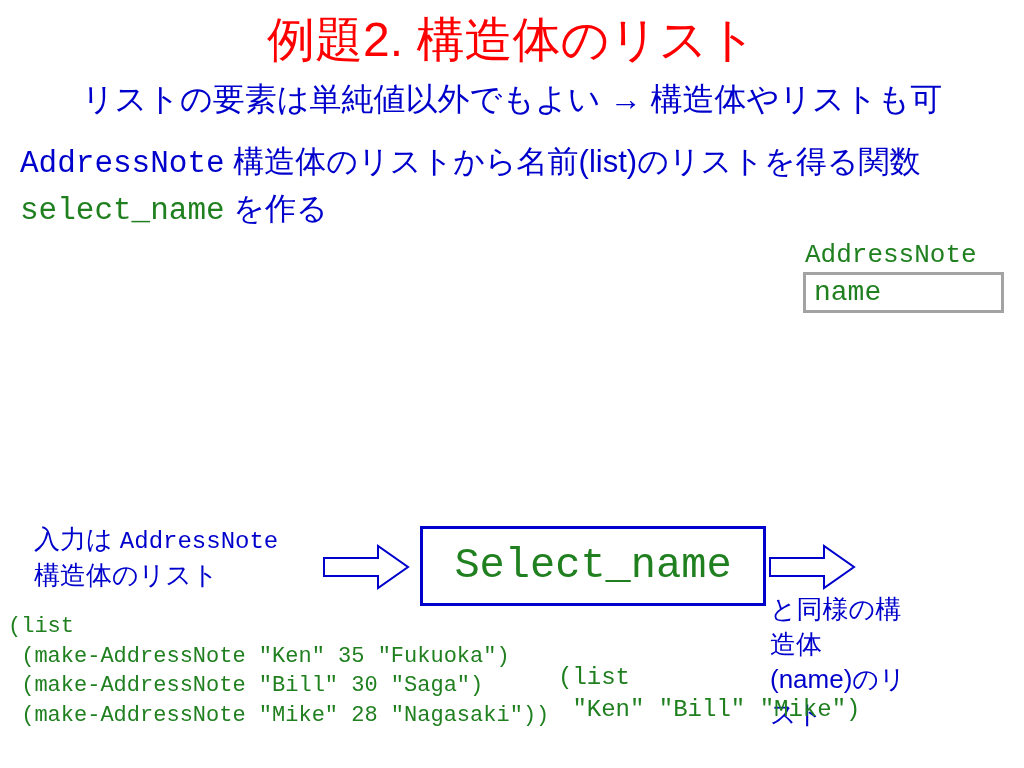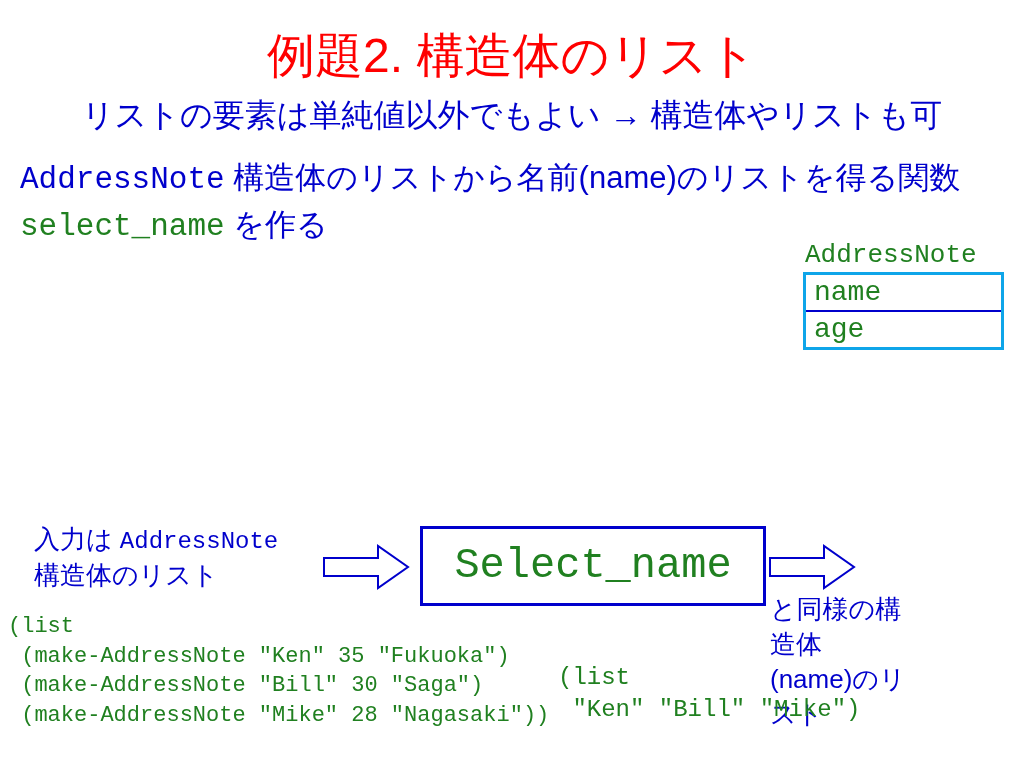--- a/index.html
+++ b/index.html
@@ -10,21 +10,21 @@
     background: #fff;
     font-family: "Hiragino Kaku Gothic ProN", "Meiryo", sans-serif;
     position: relative;
     overflow: hidden;
   }
   .title {
     text-align: center;
     font-size: 48px;
     color: #ff0000;
     font-weight: normal;
-    margin-top: 24px;
+    margin-top: 8px;
     font-family: "MS Gothic", "Hiragino Kaku Gothic ProN", sans-serif;
   }
   .subtitle {
     text-align: center;
     font-size: 32px;
     color: #0000cc;
     margin-top: 6px;
   }
   .main-text {
     margin: 18px 20px 0 20px;
@@ -63,21 +63,21 @@
     width: 195px;
   }
   .struct-label {
     color: #208020;
     font-family: "Courier New", monospace;
     font-size: 26px;
     margin-bottom: 2px;
     margin-left: 2px;
   }
   .struct-table {
-    border: 3px solid #0ea5e9;
+    border: 3px solid #a3a3a3;
     width: 100%;
   }
   .struct-row {
     border-bottom: 2px solid #0000cc;
     padding: 2px 8px;
     color: #208020;
     font-family: "Courier New", monospace;
     font-size: 28px;
   }
   .struct-row:last-child {
@@ -149,31 +149,30 @@
     white-space: pre;
   }
 </style>
 </head>
 <body>
 
 <div class="title">例題2. 構造体のリスト</div>
 <div class="subtitle">リストの要素は単純値以外でもよい → 構造体やリストも可</div>
 
 <div class="main-text">
-  <span class="addressnote-inline">AddressNote</span><span> 構造体のリストから名前(name)のリストを得る関数 </span><span class="select-name-inline">select_name</span><span> を作る</span>
+  <span class="addressnote-inline">AddressNote</span><span> 構造体のリストから名前(list)のリストを得る関数 </span><span class="select-name-inline">select_name</span><span> を作る</span>
 </div>
 
 <div class="bullet-block">
 </div>
 
 <div class="struct-box">
   <div class="struct-label">AddressNote</div>
   <div class="struct-table">
     <div class="struct-row">name</div>
-    <div class="struct-row">age</div>
   </div>
 </div>
 
 <div class="flow">
   <div class="input-label">
     <span>入力は </span><span class="mono-small">AddressNote</span><br>
     <span>構造体のリスト</span>
   </div>
 
   <div class="arrow arrow1">

